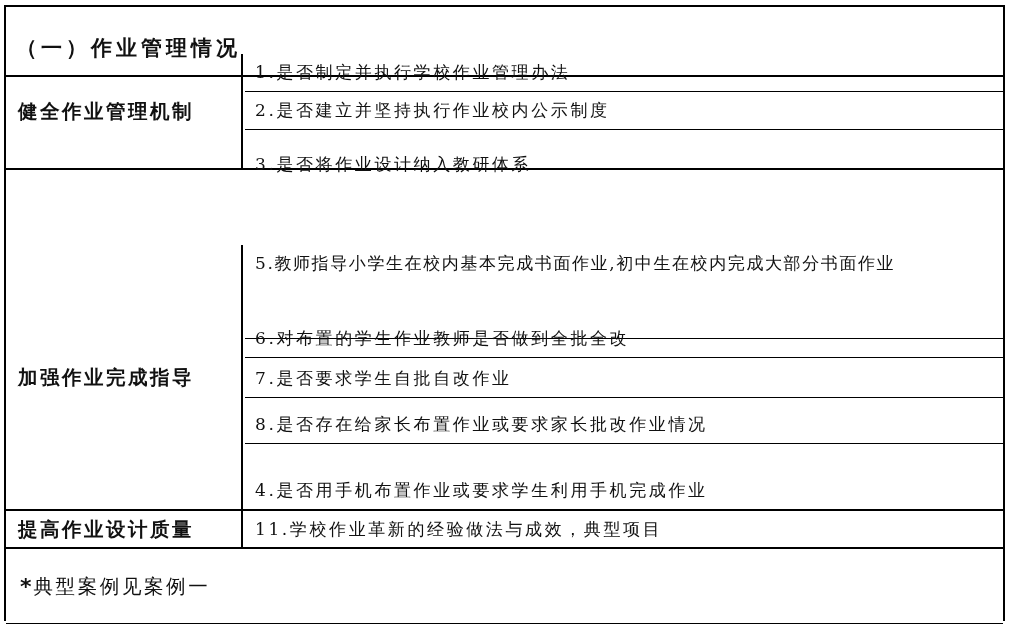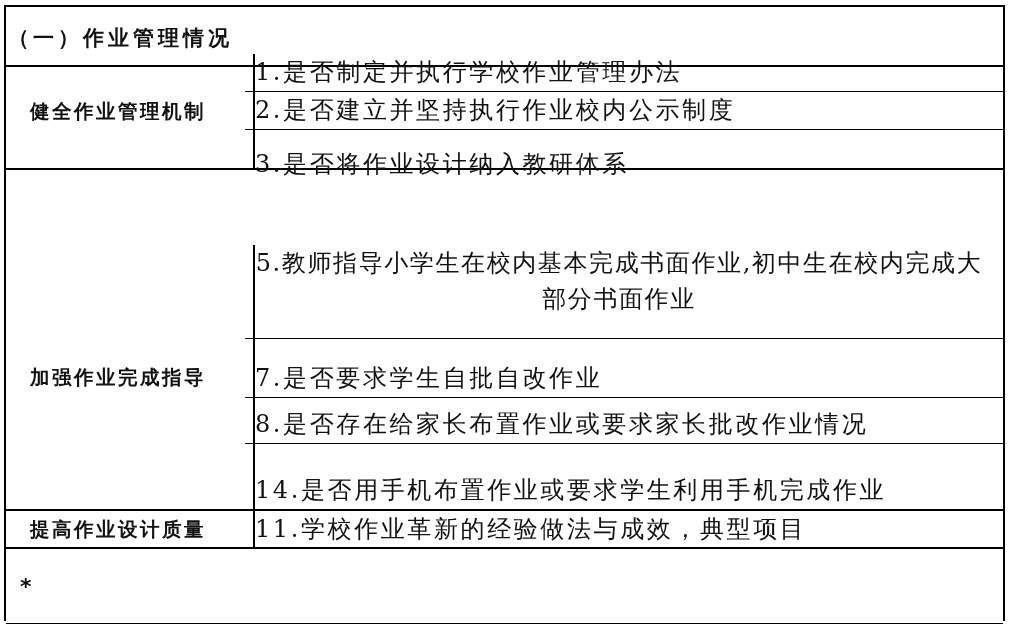--- a/index.html
+++ b/index.html
@@ -25,26 +25,26 @@
       border: 2px solid #000;
       border-bottom: none;
     }
     .row {
       position: absolute;
       left: 0;
       width: 100%;
       box-sizing: border-box;
     }
     .title-row {
-      top: 4px;
+      top: 14px;
       height: 56px;
       border-bottom: 2px solid #000;
       display: flex;
       align-items: center;
-      padding-left: 2px;
+      padding-left: 10px;
       font-family: "DejaVu Sans", "Liberation Sans", sans-serif;
       font-weight: bold;
       font-size: 21px;
       letter-spacing: 4px;
     }
     .group {
       position: absolute;
       left: 0;
       width: 100%;
       box-sizing: border-box;
@@ -58,38 +58,37 @@
       width: 237px;
       border-right: 2px solid #000;
       display: flex;
       align-items: center;
       padding-left: 12px;
       box-sizing: border-box;
       font-family: "DejaVu Sans", "Liberation Sans", sans-serif;
       font-weight: bold;
       font-size: 19.5px;
       letter-spacing: 2.5px;
-      margin-left: 12px;
     }
     .items {
       position: absolute;
       left: 239px;
       right: 0;
       top: 0;
       bottom: 0;
     }
     .item {
       position: absolute;
       left: 0;
       right: 0;
       box-sizing: border-box;
       border-bottom: 1.5px solid #000;
       padding-left: 10px;
       padding-right: 20px;
-      font-size: 24px;
+      font-size: 17px;
       letter-spacing: 2.6px;
       line-height: 36px;
       overflow: hidden;
     }
     .item.last { border-bottom: none; }
     .item.multi {
       line-height: 36px;
       padding-top: 0px;
     }
     .footer {
@@ -125,31 +124,33 @@
       <div class="item" style="top:0; height:38px;">1.是否制定并执行学校作业管理办法</div>
       <div class="item" style="top:38px; height:38px;">2.是否建立并坚持执行作业校内公示制度</div>
       <div class="item last" style="top:92px; height:38px;">3.是否将作业设计纳入教研体系</div>
     </div>
   </div>
 
 
   <div class="group" style="top:238px; height:266px;">
     <div class="group-label">加强作业完成指导</div>
     <div class="items">
-      <div class="item multi" style="top:0; height:94px; letter-spacing:1.6px;text-align:center;">5.教师指导小学生在校内基本完成书面作业,初中生在校内完成大部分书面作业</div>
+      <div class="item multi" style="top:0; height:94px; letter-spacing:1.6px;">5.教师指导小学生在校内基本完成书面作业,初中生在校内完成大部分书面作业</div>
+      <div class="item" style="top:75px; height:38px;">6.对布置的学生作业教师是否做到全批全改</div>
       <div class="item" style="top:115px; height:38px;">7.是否要求学生自批自改作业</div>
       <div class="item" style="top:161px; height:38px;">8.是否存在给家长布置作业或要求家长批改作业情况</div>
-      <div class="item last" style="top:227px; height:38px;">14.是否用手机布置作业或要求学生利用手机完成作业</div>
+      <div class="item last" style="top:227px; height:38px;">4.是否用手机布置作业或要求学生利用手机完成作业</div>
     </div>
   </div>
 
   <div class="group" style="top:504px; height:38px;">
     <div class="group-label">提高作业设计质量</div>
     <div class="items">
       <div class="item last" style="top:0; height:36px;">11.学校作业革新的经验做法与成效，典型项目</div>
     </div>
   </div>
 
   <div class="footer" style="top:542px; height:76px;">
     <span class="star">*</span>
+    <span>典型案例见案例一</span>
   </div>
 
 </div>
 
 </body></html>

